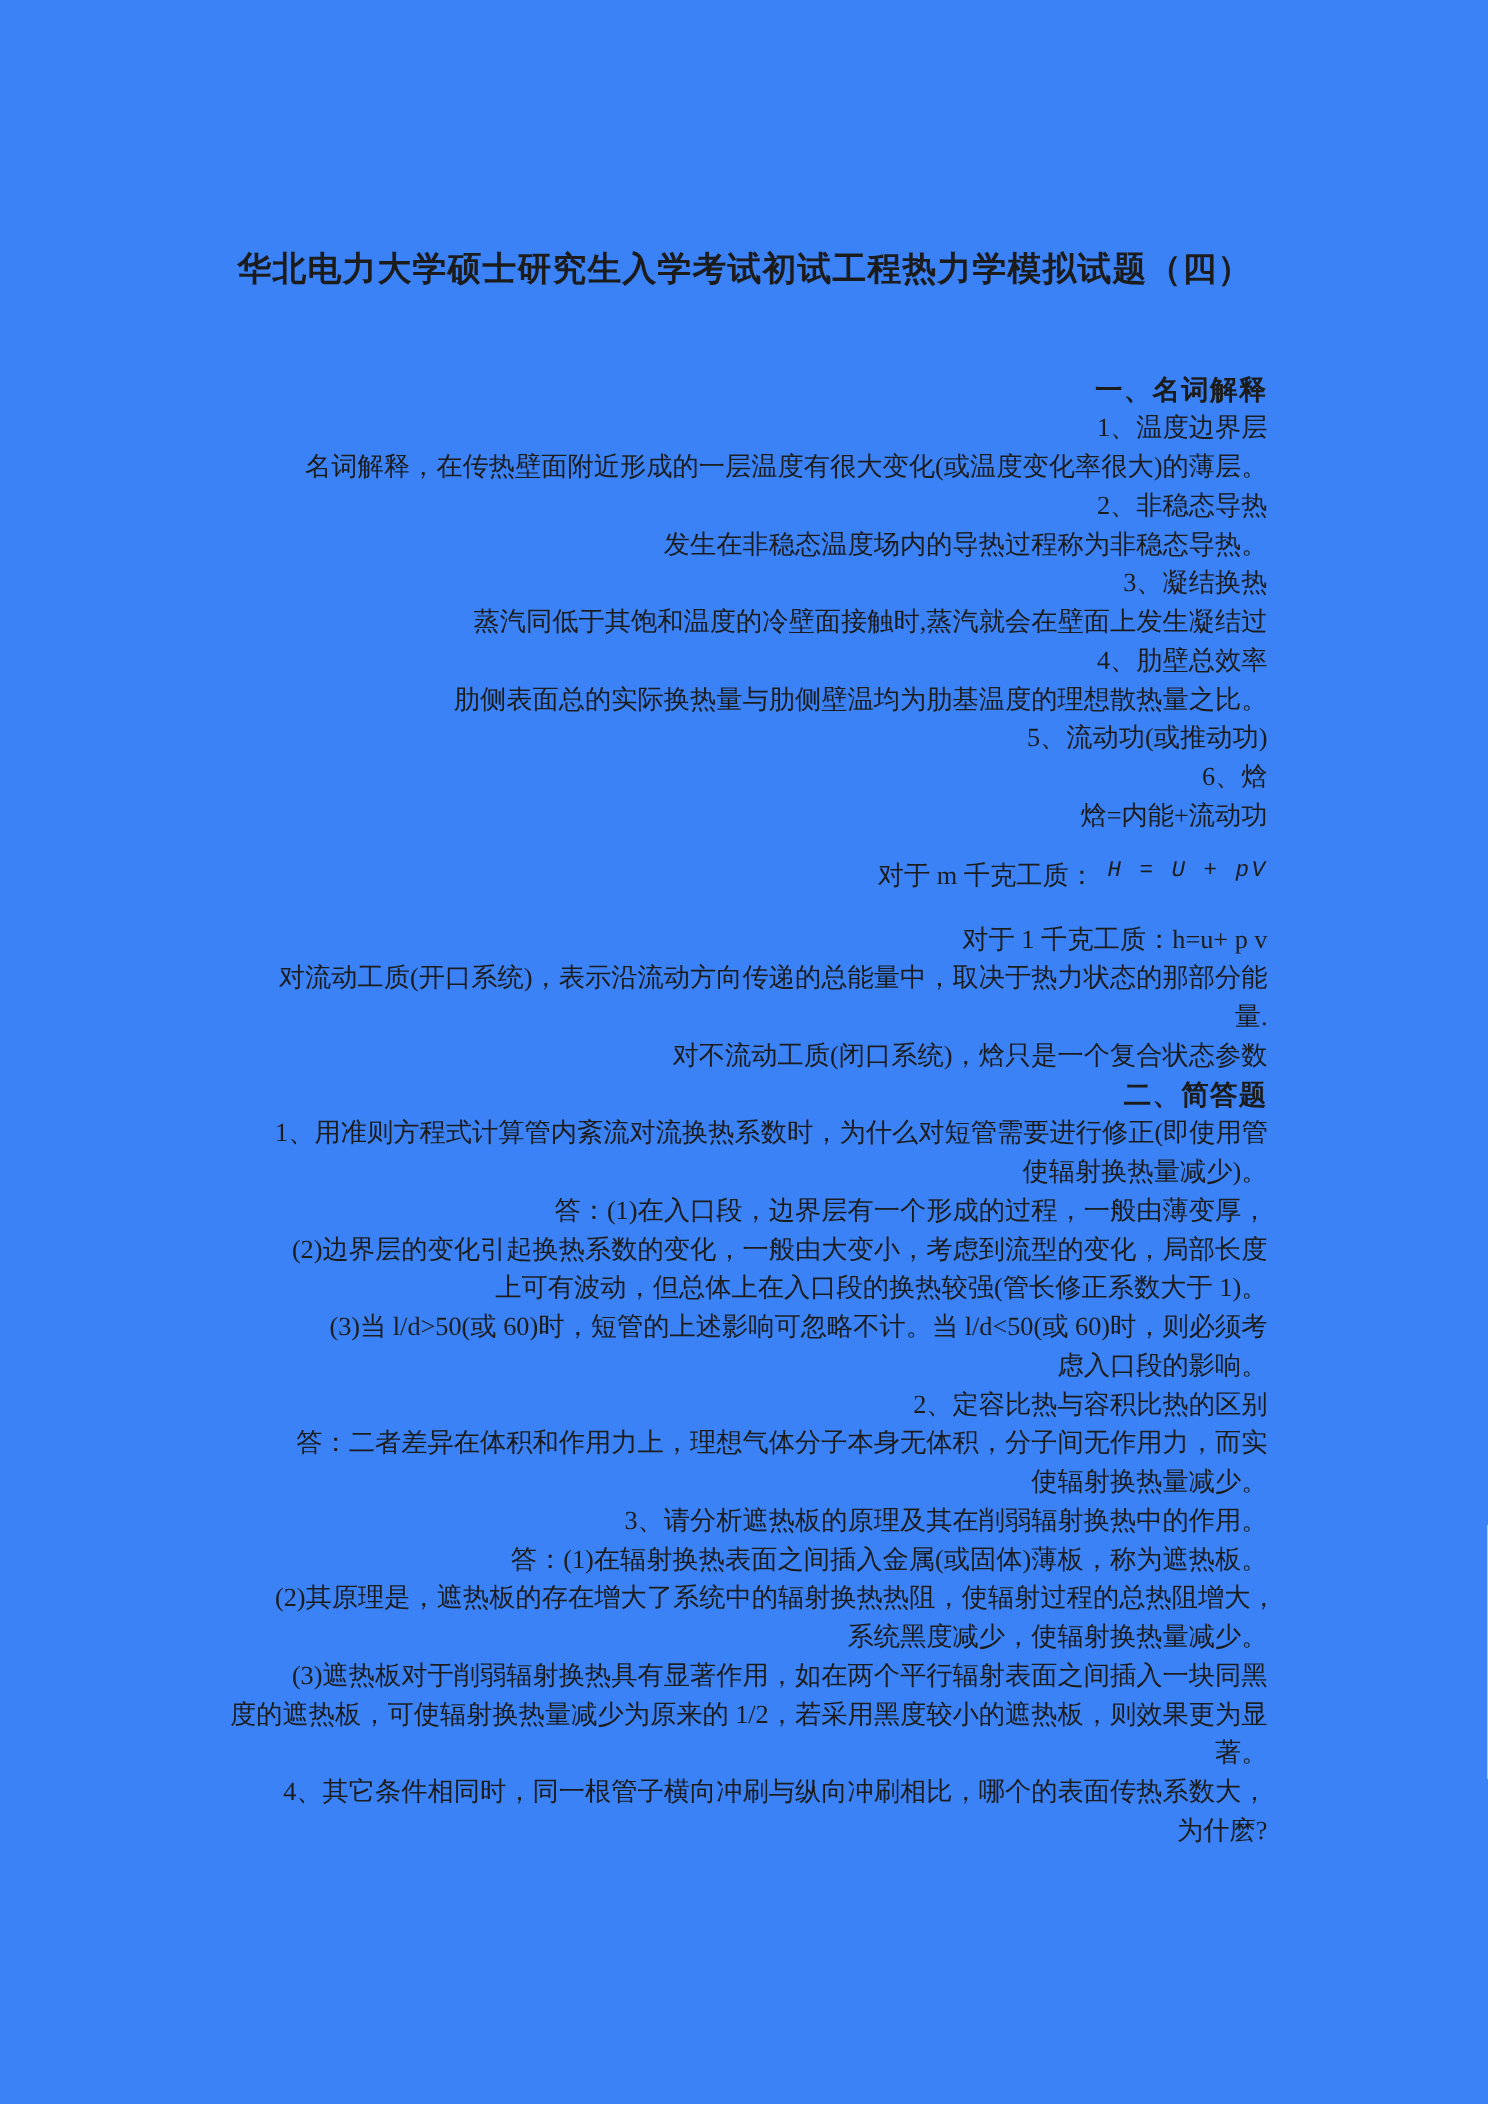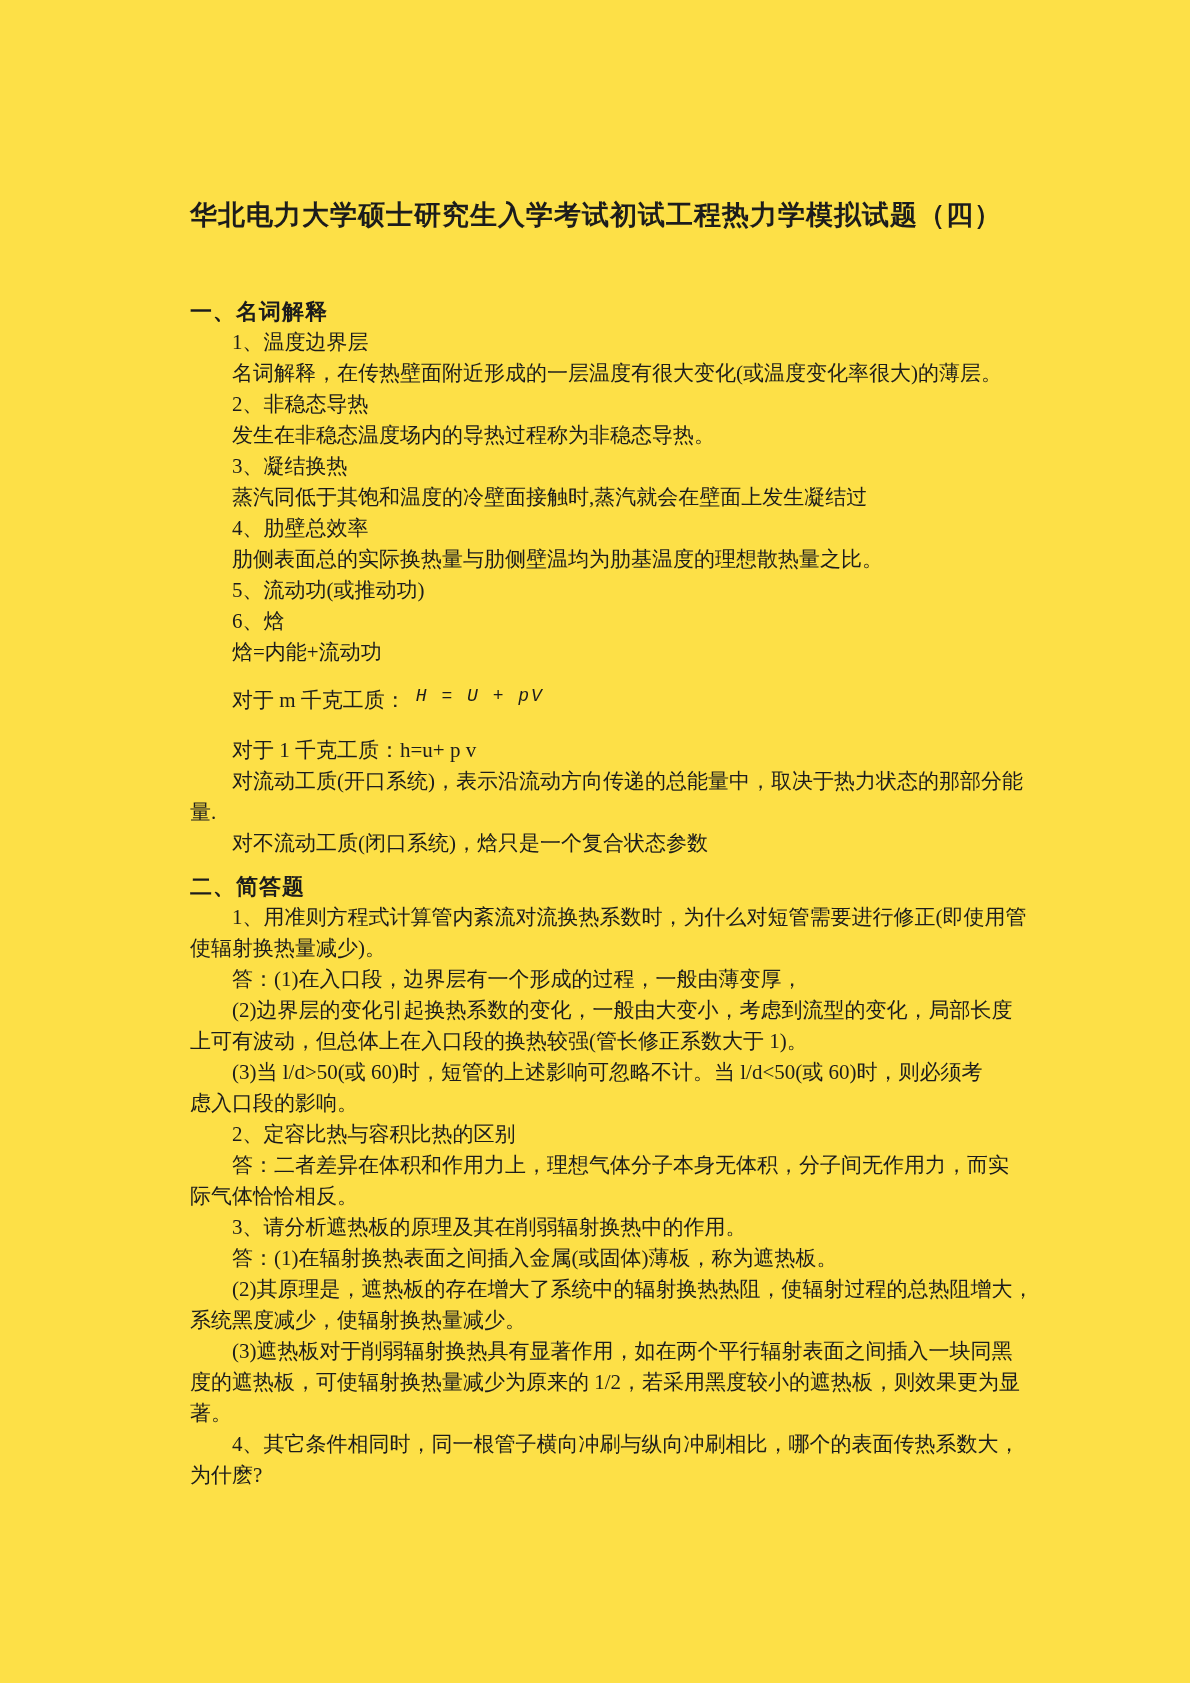--- a/index.html
+++ b/index.html
@@ -5,39 +5,40 @@
   html, body {
     margin: 0;
     padding: 0;
     background: #ffffff;
   }
   .page {
     position: relative;
     width: 1190px;
     height: 1683px;
     margin: 0 auto;
-    background: #fde047;
+    background: #3b82f6;
     box-sizing: border-box;
     padding: 192px 176px 0 178px;
     font-family: "Liberation Serif", "DejaVu Serif", serif;
     color: #1c1c1c;
     overflow: hidden;
   }
   .doc-title {
     margin: 0 0 58px 0;
     font-size: 27px;
     font-weight: bold;
     line-height: 46px;
     text-align: center;
     letter-spacing: 1px;
     white-space: nowrap;
   }
   .section {
-    margin: 12px;
+    margin: 0;
     padding: 0;
+    text-align: right;
   }
   .heading {
     margin: 0;
     font-size: 22px;
     font-weight: bold;
     line-height: 31px;
     letter-spacing: 1px;
     white-space: nowrap;
   }
   .line {
@@ -99,21 +100,21 @@
     <h2 class="heading">二、简答题</h2>
     <p class="line indent">1、用准则方程式计算管内紊流对流换热系数时，为什么对短管需要进行修正(即使用管</p>
     <p class="line flush">使辐射换热量减少)。</p>
     <p class="line indent">答：(1)在入口段，边界层有一个形成的过程，一般由薄变厚，</p>
     <p class="line indent">(2)边界层的变化引起换热系数的变化，一般由大变小，考虑到流型的变化，局部长度</p>
     <p class="line flush">上可有波动，但总体上在入口段的换热较强(管长修正系数大于 1)。</p>
     <p class="line indent">(3)当 l/d&gt;50(或 60)时，短管的上述影响可忽略不计。当 l/d&lt;50(或 60)时，则必须考</p>
     <p class="line flush">虑入口段的影响。</p>
     <p class="line indent">2、定容比热与容积比热的区别</p>
     <p class="line indent">答：二者差异在体积和作用力上，理想气体分子本身无体积，分子间无作用力，而实</p>
-    <p class="line flush">际气体恰恰相反。</p>
+    <p class="line flush">使辐射换热量减少。</p>
     <p class="line indent">3、请分析遮热板的原理及其在削弱辐射换热中的作用。</p>
     <p class="line indent">答：(1)在辐射换热表面之间插入金属(或固体)薄板，称为遮热板。</p>
     <p class="line indent">(2)其原理是，遮热板的存在增大了系统中的辐射换热热阻，使辐射过程的总热阻增大，</p>
     <p class="line flush">系统黑度减少，使辐射换热量减少。</p>
     <p class="line indent">(3)遮热板对于削弱辐射换热具有显著作用，如在两个平行辐射表面之间插入一块同黑</p>
     <p class="line flush">度的遮热板，可使辐射换热量减少为原来的 1/2，若采用黑度较小的遮热板，则效果更为显</p>
     <p class="line flush">著。</p>
     <p class="line indent">4、其它条件相同时，同一根管子横向冲刷与纵向冲刷相比，哪个的表面传热系数大，</p>
     <p class="line flush">为什麽?</p>
   </div>

